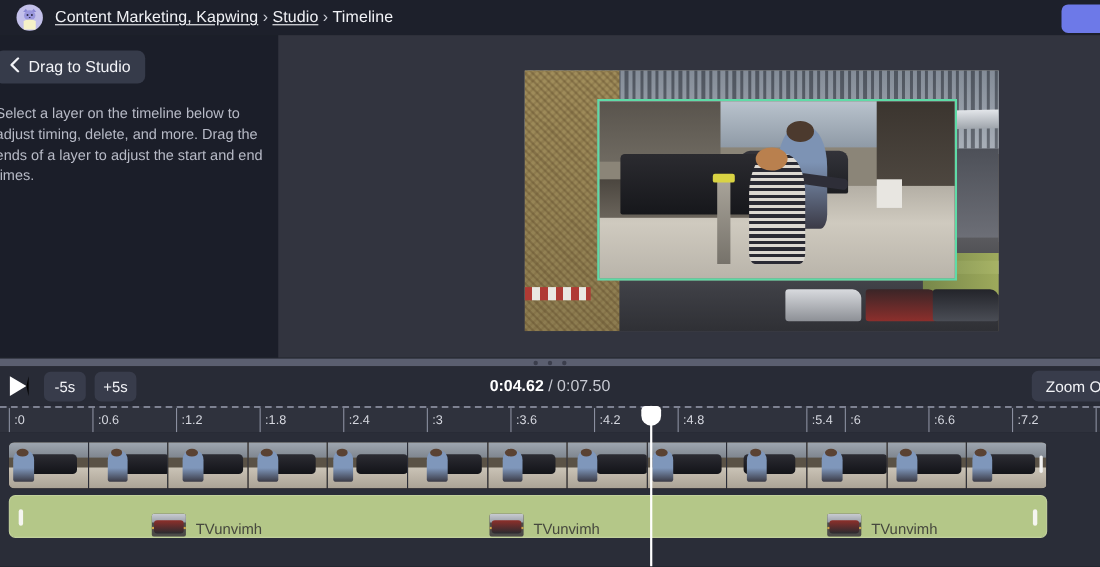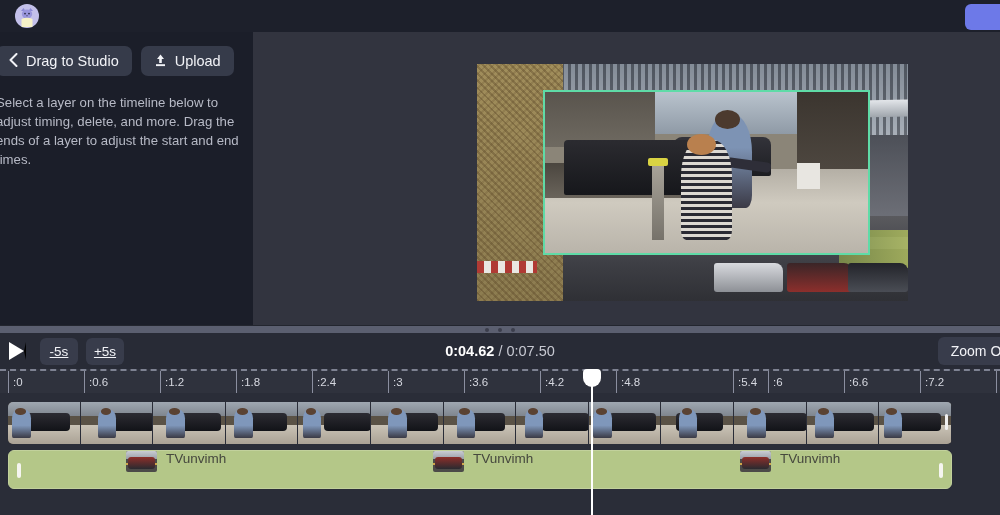--- a/index.html
+++ b/index.html
@@ -152,21 +152,20 @@
     width: 0; height: 0; margin-left: 9px; margin-right: 14px;
     border-left: 15px solid #ffffff;
     border-top: 9px solid transparent;
     border-bottom: 9px solid transparent;
     background: none;
   }
   .seek-btn {
     background: #383c4b; color: #f2f3f7; border: none; border-radius: 6px;
     height: 27px; min-width: 38px; font-size: 13.5px; margin-right: 8px;
     font-family: "Liberation Sans", sans-serif;
-    text-decoration: underline;
   }
   .time-readout {
     position: absolute; left: 0; right: 0; text-align: center;
     font-size: 14.5px; color: #c7c9d2; pointer-events: none;
   }
   .time-readout b { color: #ffffff; font-weight: bold; }
   .toolbar-right {
     margin-left: auto; display: flex; gap: 9px; align-items: center;
     padding-right: 0; margin-right: -26px;
   }
@@ -225,21 +224,21 @@
   }
   .layer-handle {
     position: absolute; top: 12px; width: 4px; height: 15px;
     background: #f5f5f0; border-radius: 2px;
   }
   .layer-handle.left { left: 8px; }
   .layer-handle.right { right: 8px; }
   .layer-items { position:absolute; left:0; top:0; width:100%; height:100%; }
   .layer-item {
     position: absolute; top: 0; height: 100%;
-    display: flex; align-items: flex-start; gap: 9px;
+    display: flex; align-items: flex-end; gap: 9px; margin-left: 12px;
   }
   .layer-thumb {
     width: 31px; height: 21px; border-radius: 2px; overflow: hidden;
     position: relative; background: #4c4a48; flex: none;
   }
   .layer-thumb .t-sky { position:absolute; left:0; top:0; width:100%; height:36%;
     background: linear-gradient(#c9ccd2,#9aa0a8); }
   .layer-thumb .t-car { position:absolute; left:6%; top:30%; width:88%; height:58%;
     background: linear-gradient(#8d2f2a,#2a2a30); border-radius: 3px; }
   .layer-thumb .t-strip { position:absolute; left:0; top:55%; width:100%; height:10%;
@@ -269,41 +268,35 @@
         <circle cx="11" cy="11" r="11" fill="#c3c0ea"></circle>
         <path d="M5 6 L7.5 3 L9.5 6 Z" fill="#8b88d4"></path>
         <path d="M17 6 L14.5 3 L12.5 6 Z" fill="#8b88d4"></path>
         <ellipse cx="11" cy="9" rx="5.2" ry="4.6" fill="#9a97dd"></ellipse>
         <circle cx="9" cy="8.6" r=".9" fill="#2b2a45"></circle>
         <circle cx="13" cy="8.6" r=".9" fill="#2b2a45"></circle>
         <path d="M10 10.4 h2 l-1 1.1 Z" fill="#2b2a45"></path>
         <path d="M5.5 14 q5.5 -2.6 11 0 v8 h-11 Z" fill="#f6f2c8"></path>
       </svg>
     </div>
+    <div class="breadcrumb">
+      <a href="#">Content Marketing, Kapwing</a><span class="sep">›</span><a href="#">Studio</a><span class="sep">›</span><span class="cur">Timeline</span>
+    </div>
     <button class="topbar-action"></button>
   </div>
 
   <div class="sidebar">
     <div class="sidebar-buttons">
       <button class="btn">
         <span>
           <svg width="9" height="14" viewBox="0 0 9 14">
               <path d="M7.5 1 L1.5 7 L7.5 13" stroke="#f2f3f7" stroke-width="2" fill="none" stroke-linecap="round" stroke-linejoin="round"></path>
             </svg>
         </span>
         <span>Drag to Studio</span>
-      </button>
-      <button class="btn">
-        <span>
-          <svg width="13" height="14" viewBox="0 0 13 14">
-            <path d="M6.5 1.5 L10 6 H7.8 V10 H5.2 V6 H3 Z" fill="#f2f3f7"></path>
-            <rect x="2" y="11.2" width="9" height="1.9" fill="#f2f3f7"></rect>
-          </svg>
-        </span>
-        <span>Upload</span>
       </button>
     </div>
     <div class="sidebar-hint">Select a layer on the timeline below to adjust timing, delete, and more. Drag the ends of a layer to adjust the start and end times.</div>
   </div>
 
   <div class="canvas">
     <div class="video-frame">
       <div class="bg-sky"></div>
       <div class="bg-grandstand"></div>
       <div class="bg-roofline"></div>

